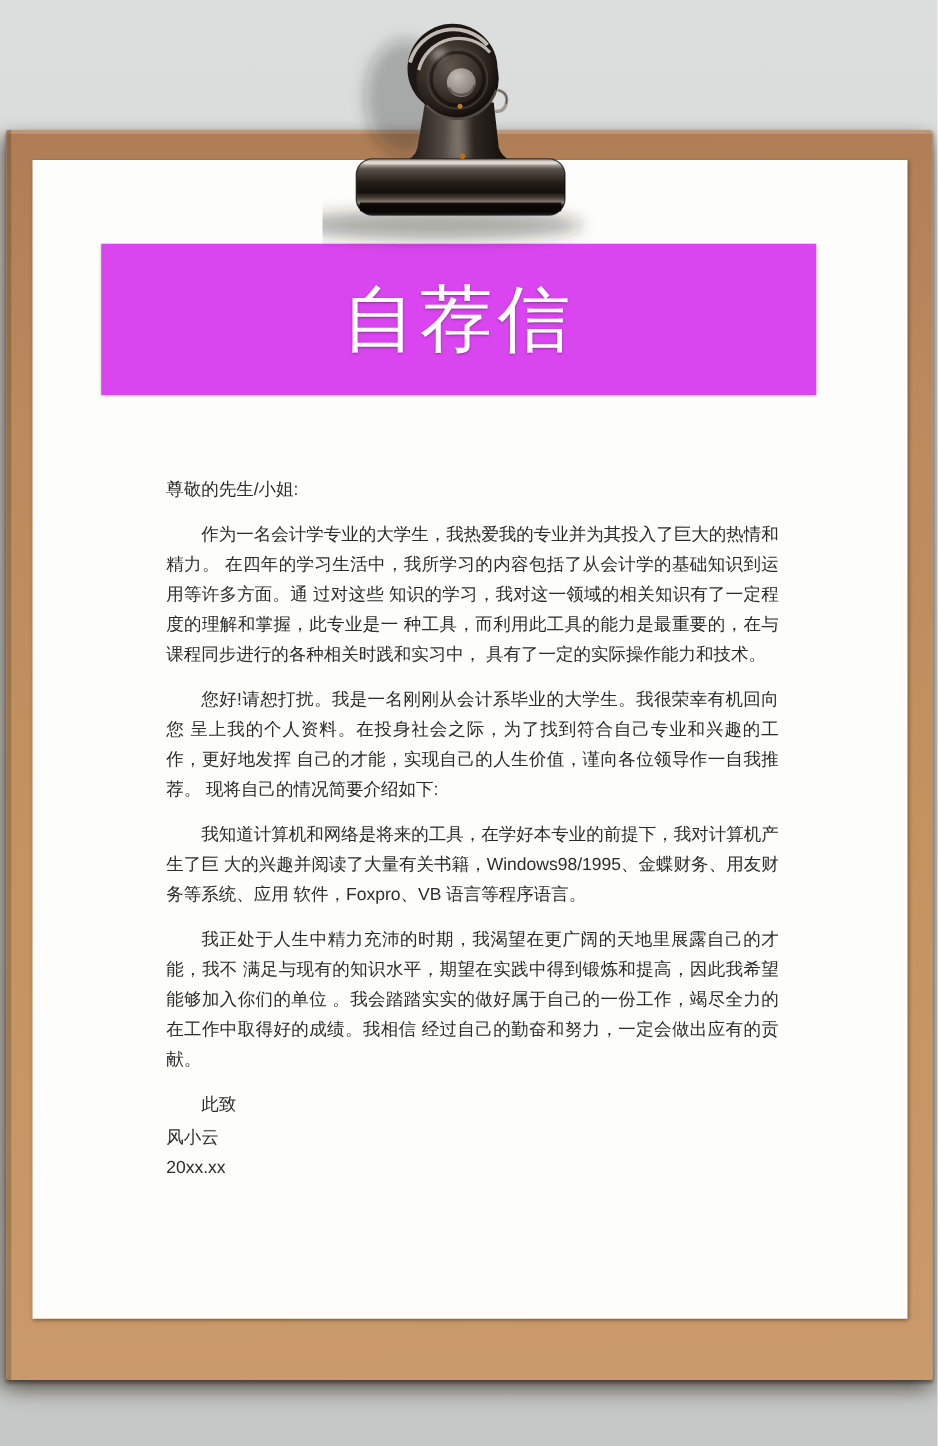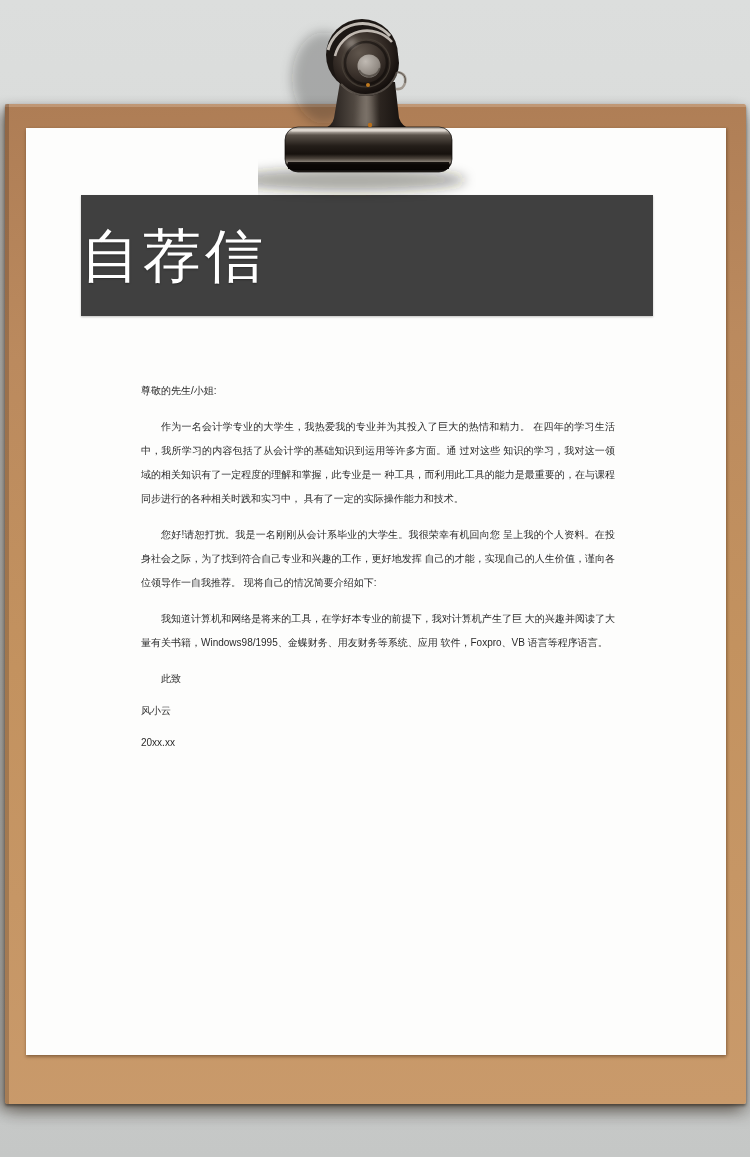--- a/index.html
+++ b/index.html
@@ -17,33 +17,33 @@
   }
   .board::before{content:"";position:absolute;left:0;top:0;right:0;height:3px;background:rgba(255,245,230,.22);}
   .board::after{content:"";position:absolute;left:0;top:0;bottom:0;width:4px;background:rgba(40,25,12,.22);}
   
   .paper{
     position:absolute;left:26px;top:128px;width:700px;height:927px;background:#fdfdfc;
     box-shadow:0 2px 3px rgba(70,45,22,.45),2px 0 2px rgba(70,45,22,.18);
   }
   
   .banner{
-    margin:67px 73px 0 55px;height:121px;background:#404040;
-    display:flex;align-items:center;
+    margin:67px 73px 0 55px;height:121px;background:#d946ef;
+    display:flex;align-items:center;justify-content:center;
     box-shadow:0 1px 2px rgba(0,0,0,.25);
   }
   .banner-title{
     color:#ffffff;font-size:58px;font-weight:500;letter-spacing:4px;line-height:1;
     text-shadow:0 1px 2px rgba(0,0,0,.35);
   }
   
   .letter{
     margin-top:63px;padding:0 103px 0 107px;color:#2b2b2b;
   }
-  .letter p{margin:8px;font-size:10px;line-height:24px;text-align:justify;}
+  .letter p{margin:0;font-size:14px;line-height:24px;text-align:justify;}
   .salutation{margin-top:0;}
   .para{text-indent:2em;margin-top:12px !important;}
   .close-first{text-indent:2em;margin-top:12px !important;}
   .close-second{margin-top:0;}
   .signature{text-align:right;padding-right:8px;margin-top:2px;}
   .signature p{text-align:left;}
   
   .clip{position:absolute;left:258px;top:12px;width:240px;height:192px;}
 </style>
 </head>
@@ -56,20 +56,21 @@
   <div class="paper">
     <div class="banner">
       <span class="banner-title">自荐信</span>
     </div>
 
     <div class="letter">
       <p class="salutation">尊敬的先生/小姐:</p>
       <p class="para">作为一名会计学专业的大学生，我热爱我的专业并为其投入了巨大的热情和精力。 在四年的学习生活中，我所学习的内容包括了从会计学的基础知识到运用等许多方面。通 过对这些 知识的学习，我对这一领域的相关知识有了一定程度的理解和掌握，此专业是一 种工具，而利用此工具的能力是最重要的，在与课程同步进行的各种相关时践和实习中， 具有了一定的实际操作能力和技术。</p>
       <p class="para">您好!请恕打扰。我是一名刚刚从会计系毕业的大学生。我很荣幸有机回向您 呈上我的个人资料。在投身社会之际，为了找到符合自己专业和兴趣的工作，更好地发挥 自己的才能，实现自己的人生价值，谨向各位领导作一自我推荐。 现将自己的情况简要介绍如下:</p>
       <p class="para">我知道计算机和网络是将来的工具，在学好本专业的前提下，我对计算机产生了巨 大的兴趣并阅读了大量有关书籍，Windows98/1995、金蝶财务、用友财务等系统、应用 软件，Foxpro、VB 语言等程序语言。</p>
+      <p class="para">我正处于人生中精力充沛的时期，我渴望在更广阔的天地里展露自己的才能，我不 满足与现有的知识水平，期望在实践中得到锻炼和提高，因此我希望能够加入你们的单位 。我会踏踏实实的做好属于自己的一份工作，竭尽全力的在工作中取得好的成绩。我相信 经过自己的勤奋和努力，一定会做出应有的贡献。</p>
       <p class="close-first">此致</p>
       <div class="signature">
         <p>风小云</p>
         <p>20xx.xx</p>
       </div>
     </div>
   </div>
 
   <svg class="clip" viewBox="0 0 240 192" xmlns="http://www.w3.org/2000/svg">
     <defs>

